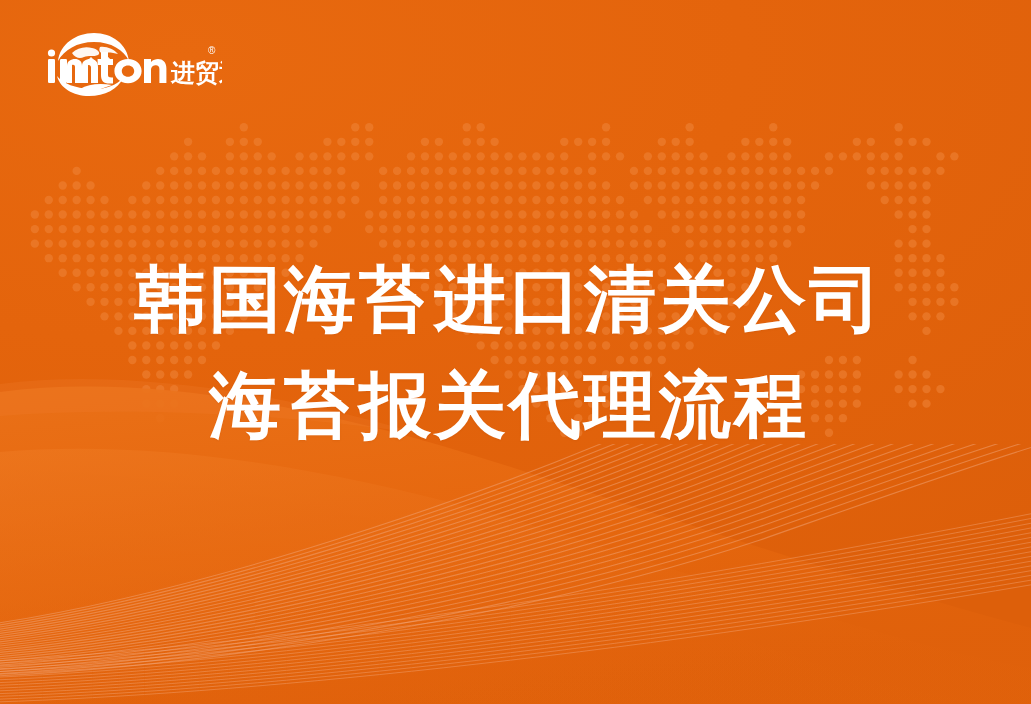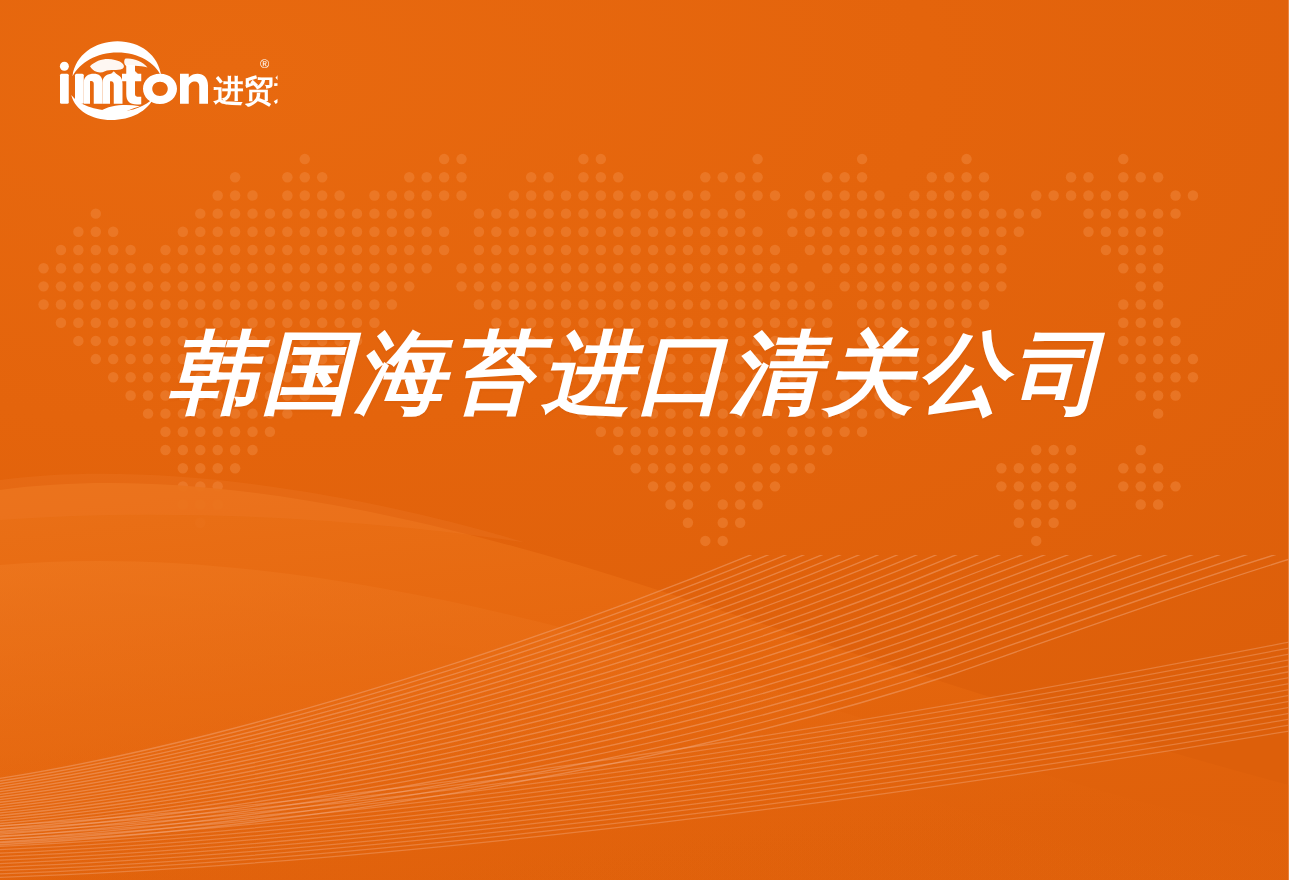--- a/index.html
+++ b/index.html
@@ -66,21 +66,20 @@
   .logo svg { display: block; width: 100%; height: 100%; }
 
   
   .headline {
     position: absolute;
     left: 0;
     top: 246px;
     width: 1018px;
     text-align: center;
     color: #ffffff;
-    font-style: italic;
   }
   .headline .line {
     display: block;
     font-size: 72px;
     line-height: 106px;
     font-weight: 700;
     letter-spacing: 3px;
     text-shadow: 0 1px 2px rgba(150,60,0,0.10);
   }
 </style>
@@ -1172,15 +1171,16 @@
         </g>
       </g>
 
       <text x="129" y="53" font-family="'Liberation Sans','DejaVu Sans',sans-serif" font-size="24" font-weight="700" fill="#ffffff">进贸通</text>
       <text x="166" y="26" font-family="'Liberation Sans','DejaVu Sans',sans-serif" font-size="10" fill="#ffffff">®</text>
     </svg>
   </div>
 
   <div class="headline">
     <span class="line">韩国海苔进口清关公司</span>
+    <span class="line">海苔报关代理流程</span>
   </div>
 
 </div>
 
 </body></html>

